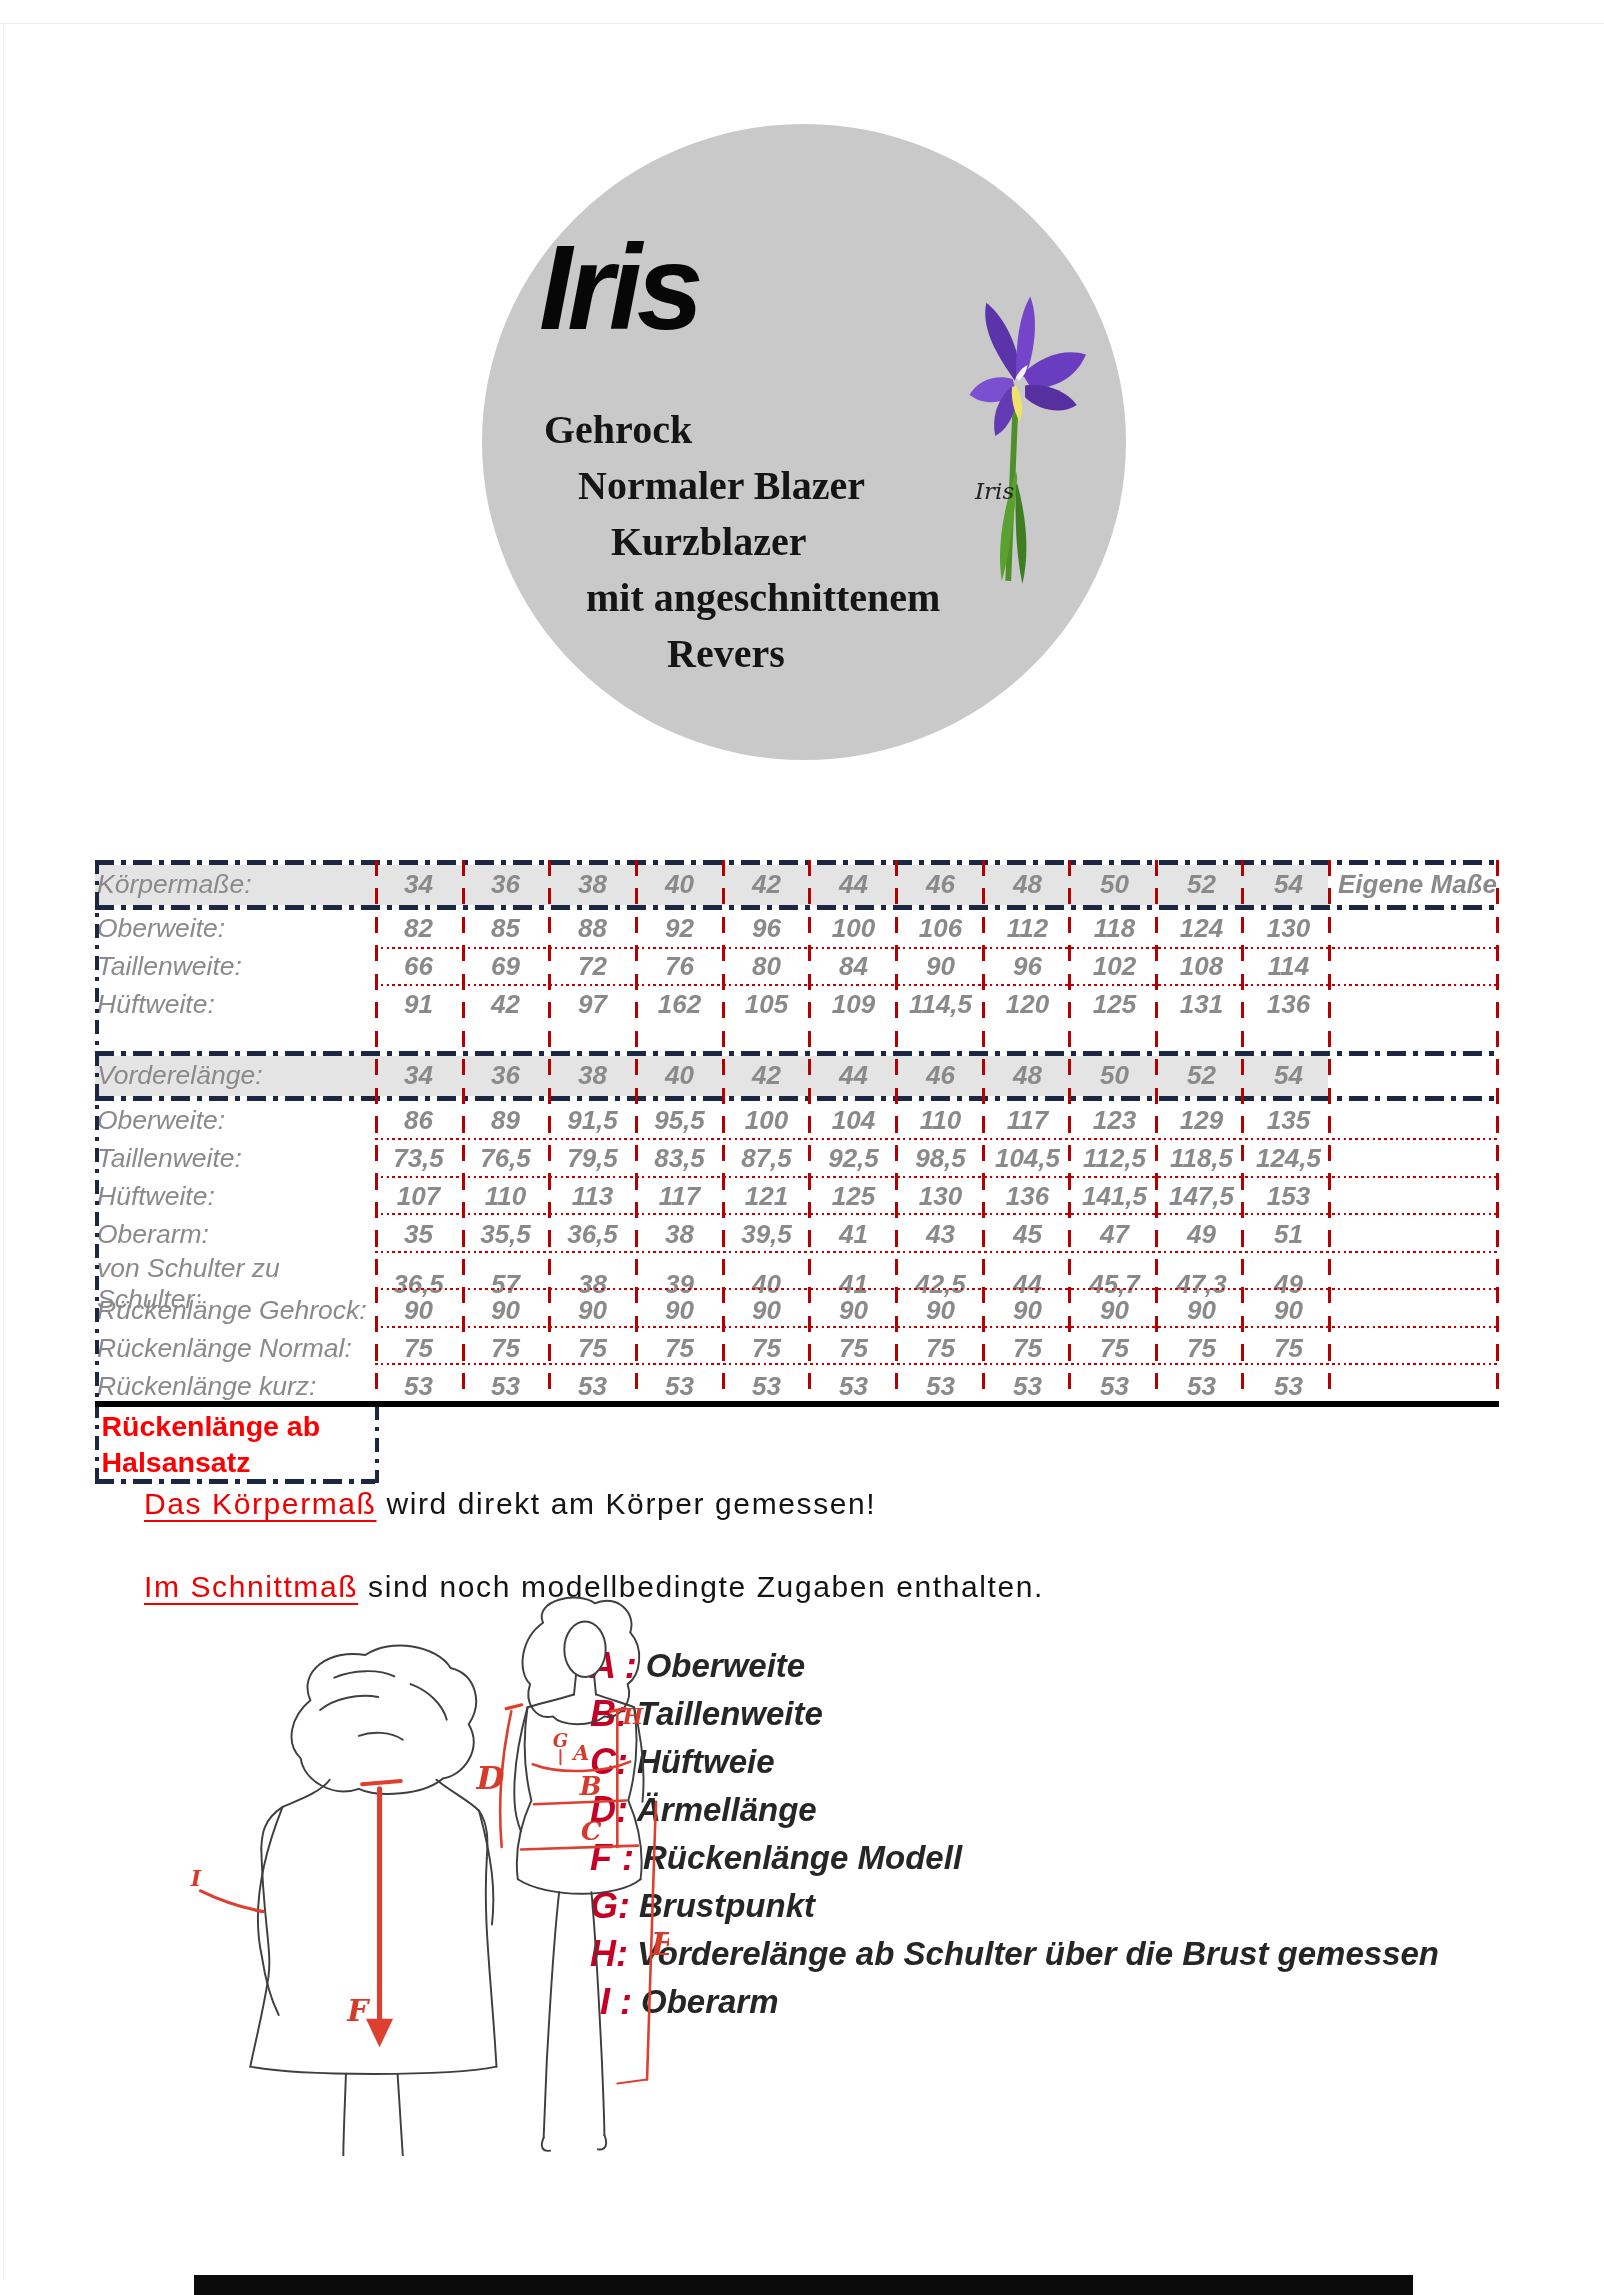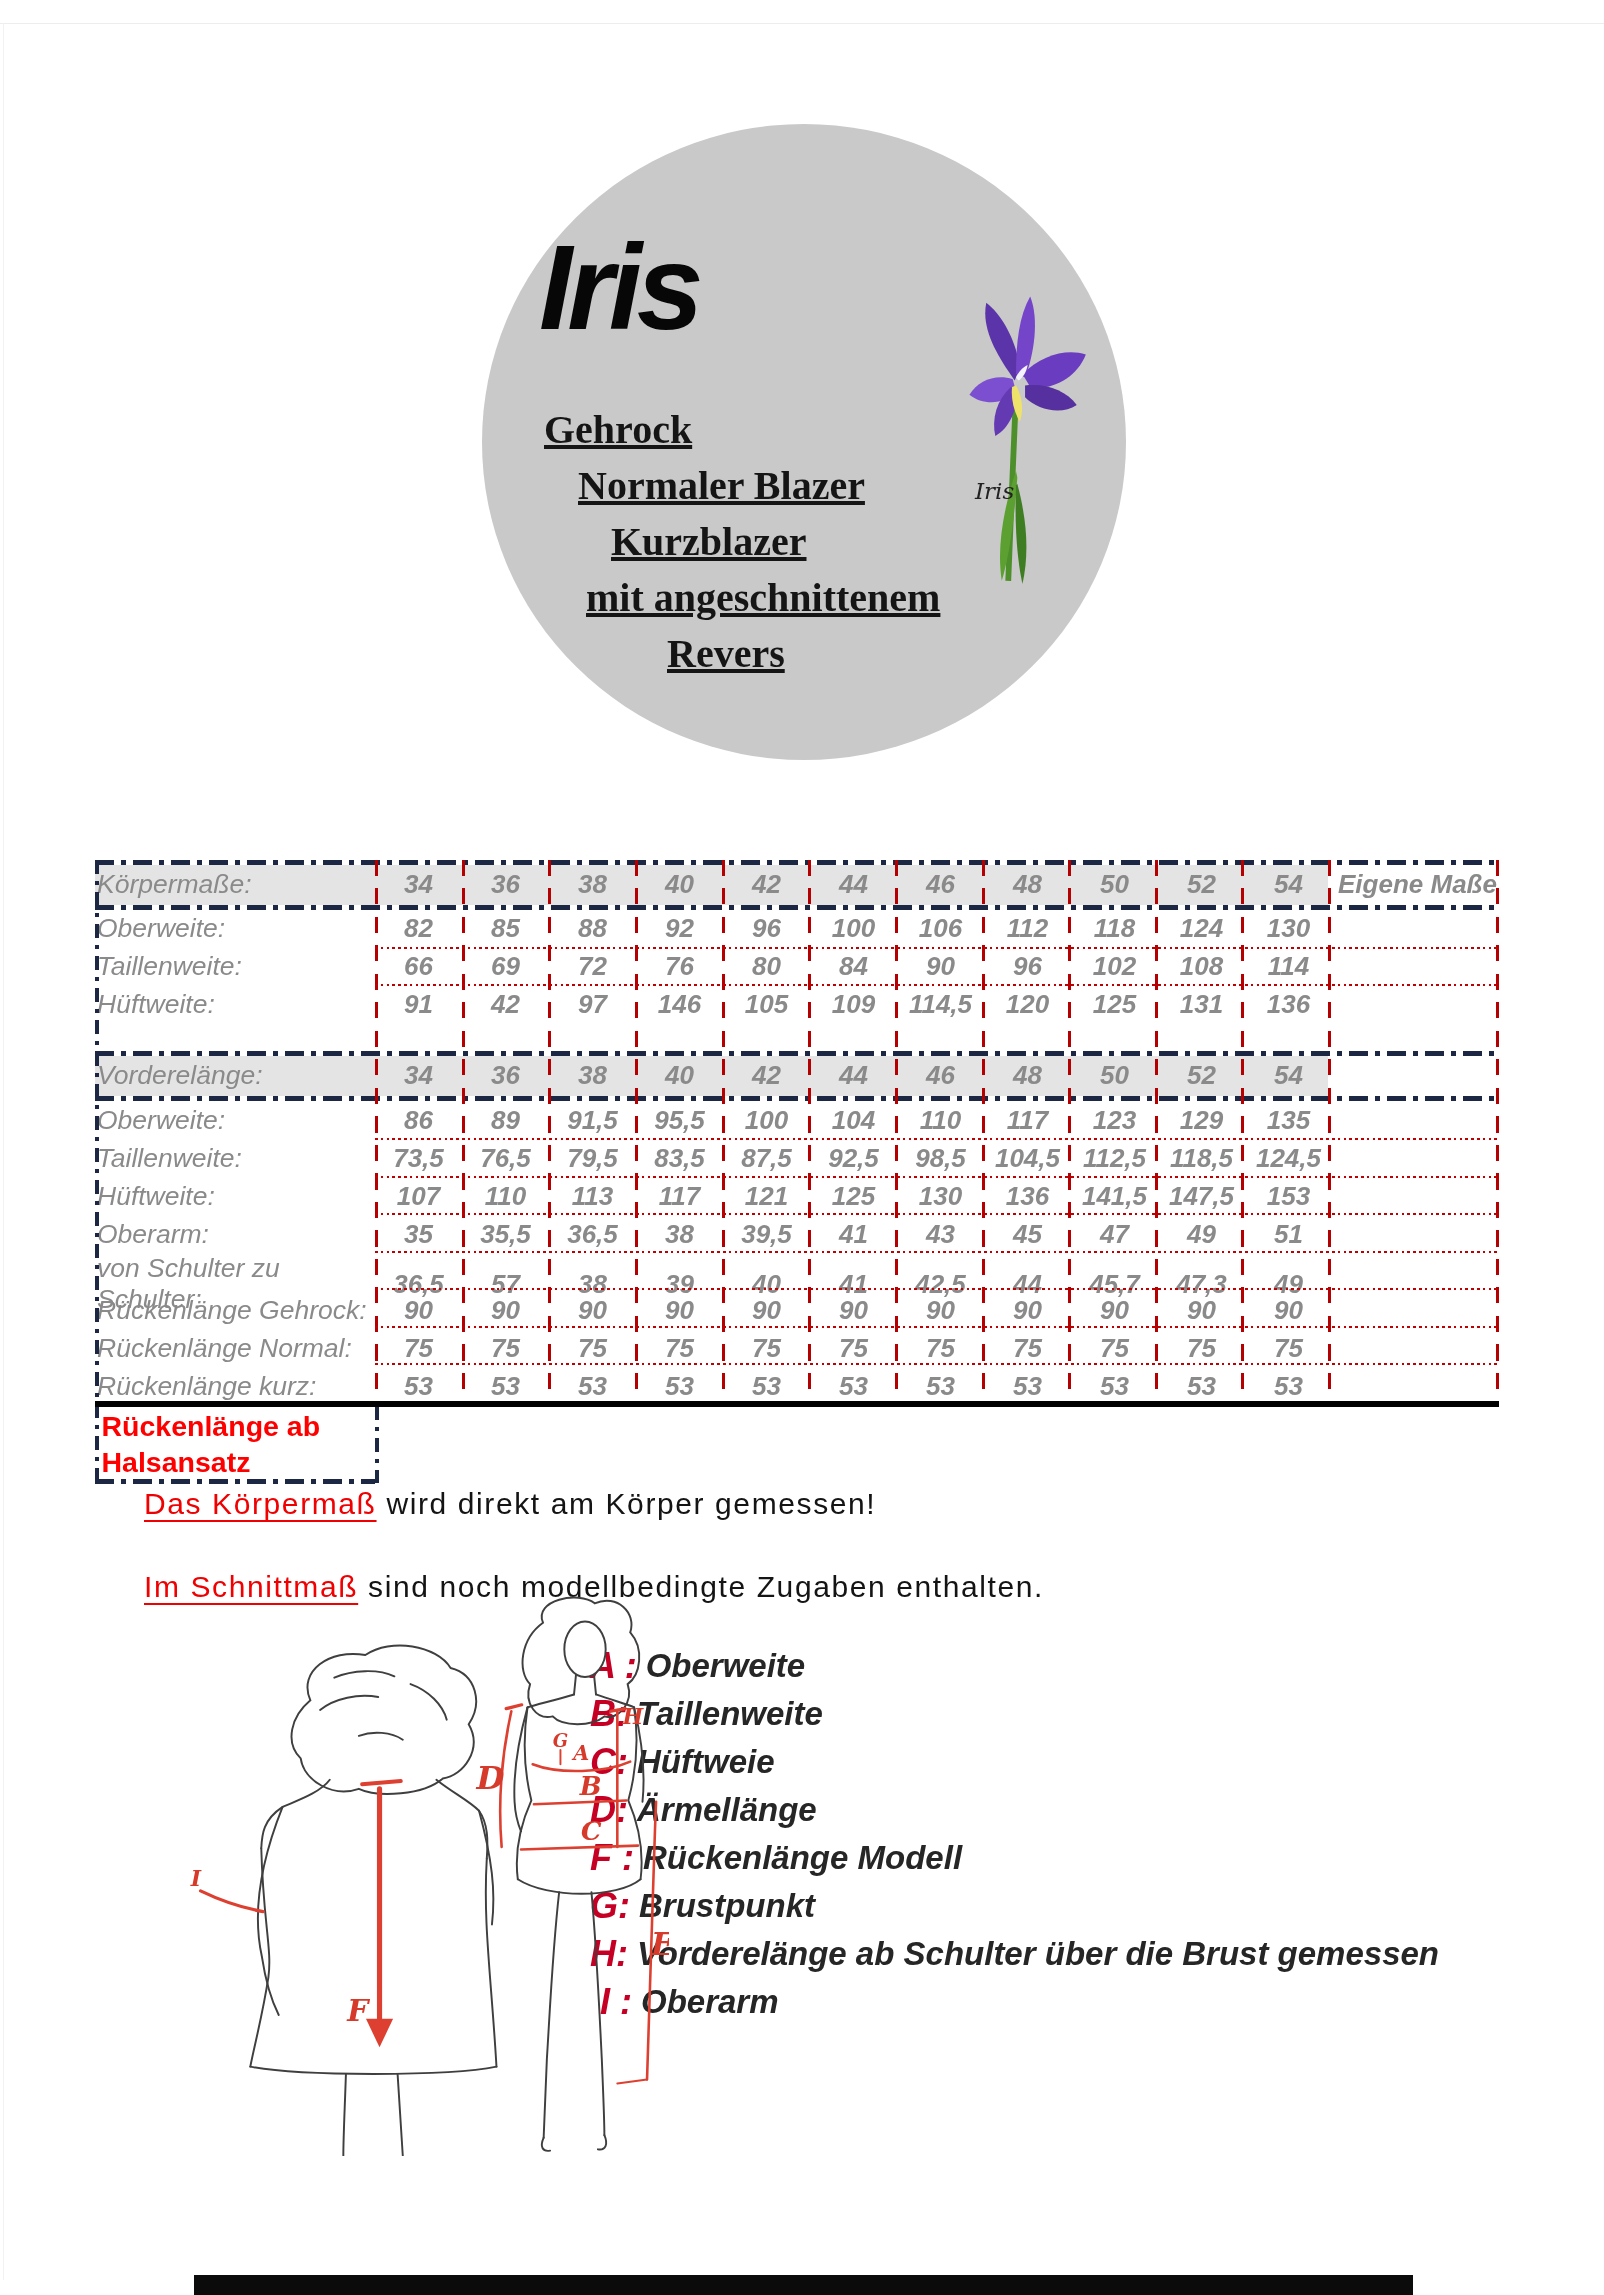--- a/index.html
+++ b/index.html
@@ -9,21 +9,21 @@
   .edge-h{position:absolute;left:0;top:23px;width:1604px;height:1.3px;background:#ededed;}
   .edge-v{position:absolute;left:2.6px;top:23px;width:1.3px;height:2257px;background:#f2f2f2;}
 
   
   .badge{position:absolute;left:482px;top:124px;width:644px;height:636px;border-radius:50%;
          background:#c9c9c9;}
   .badge-title{position:absolute;left:57px;top:103px;font-size:120px;font-weight:bold;
          font-style:italic;letter-spacing:-5.2px;color:#070707;line-height:1;}
   .badge-lines{position:absolute;left:62px;top:278px;font-family:"Liberation Serif",serif;
          font-weight:bold;font-size:40px;color:#151515;line-height:56px;white-space:nowrap;}
-  .badge-line{display:block;text-decoration:underline;}
+  .badge-line{display:block;}
   .flower{position:absolute;left:437px;top:153px;}
   .flower-caption{position:absolute;left:493px;top:354px;font-family:"DejaVu Serif",serif;
          font-style:italic;font-size:23px;color:#222;}
 
   
   .tablewrap{position:absolute;left:95px;top:860px;width:1404px;height:630px;}
   .trow{display:grid;grid-template-columns:280px repeat(11,87px) 171px;align-items:center;}
   .hdr-row{position:absolute;left:0;width:1404px;height:49px;}
   .cell{height:100%;display:flex;align-items:center;justify-content:center;
         font-style:italic;color:#8a8a8a;}
@@ -145,21 +145,21 @@
           <div class="cell num">102</div>
           <div class="cell num">108</div>
           <div class="cell num">114</div>
           <div class="cell num"></div>
         </div>
         <div class="trow">
           <div class="cell lbl">Hüftweite:</div>
           <div class="cell num">91</div>
           <div class="cell num">42</div>
           <div class="cell num">97</div>
-          <div class="cell num">146</div>
+          <div class="cell num">162</div>
           <div class="cell num">105</div>
           <div class="cell num">109</div>
           <div class="cell num">114,5</div>
           <div class="cell num">120</div>
           <div class="cell num">125</div>
           <div class="cell num">131</div>
           <div class="cell num">136</div>
           <div class="cell num"></div>
         </div>
       </div>

